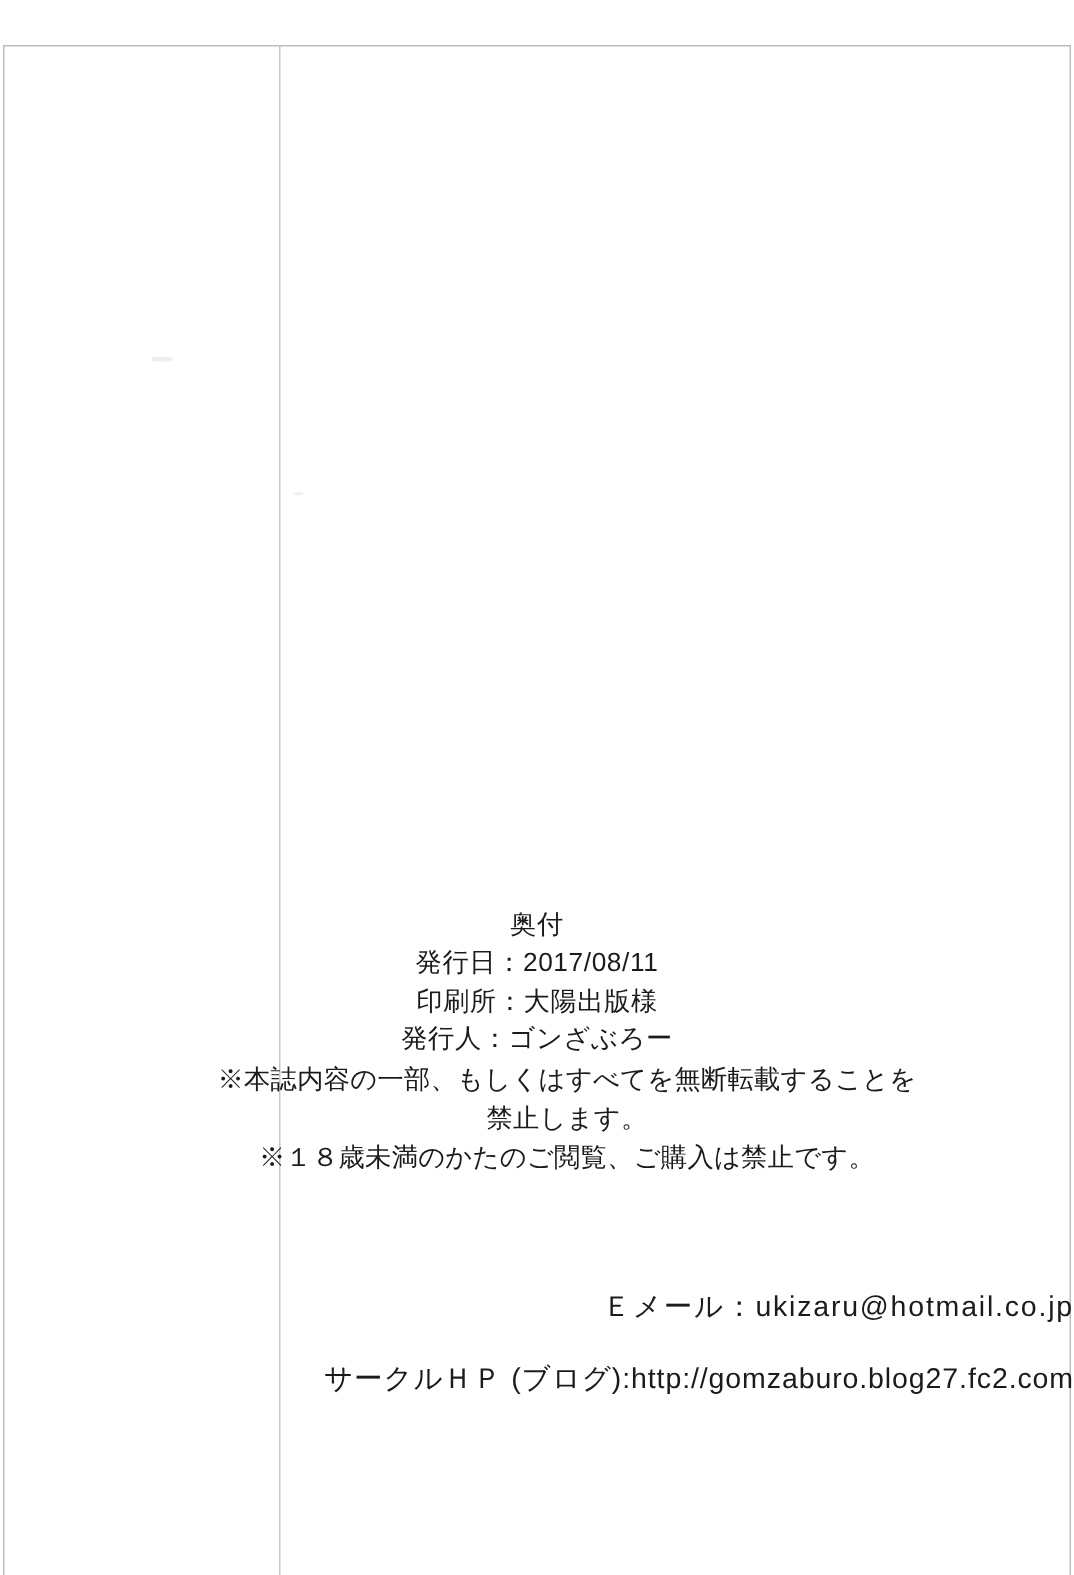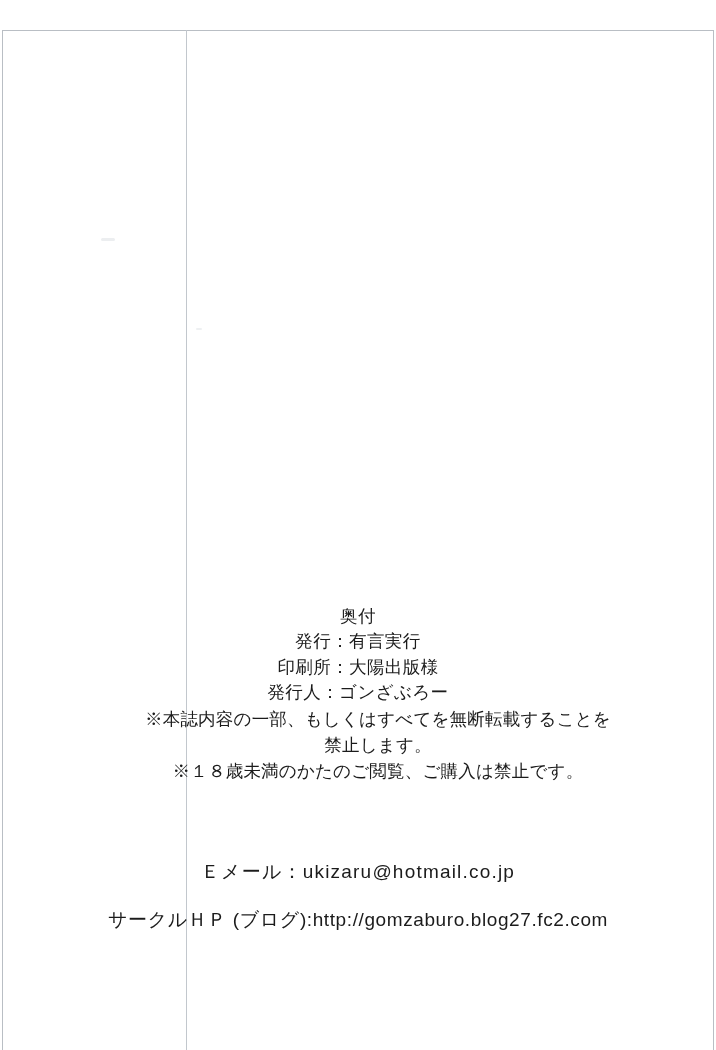--- a/index.html
+++ b/index.html
@@ -84,21 +84,21 @@
     font-size: 17.5px;
     line-height: 26px;
     letter-spacing: 0.2px;
     padding-left: 40px;
   }
   .contact {
     position: absolute;
     left: 0;
     right: 0;
     top: 830px;
-    text-align: center;
+    text-align: right;
     color: #1b1b1b;
   }
   .contact .email {
     font-size: 19px;
     line-height: 28px;
     letter-spacing: 1.2px;
   }
   .contact .hp {
     margin-top: 20px;
     font-size: 19px;
@@ -111,21 +111,21 @@
 
 <div class="page">
 
   <div class="page-border"></div>
   <div class="spine-line"></div>
   <div class="smudge-a"></div>
   <div class="smudge-b"></div>
 
   <div class="colophon">
     <div class="heading">奥付</div>
-    <div class="line">発行：有言実行</div>
+    <div class="line">発行日：2017/08/11</div>
     <div class="line">印刷所：大陽出版様</div>
     <div class="line">発行人：ゴンざぶろー</div>
     <div class="notice">※本誌内容の一部、もしくはすべてを無断転載することを</div>
     <div class="notice">禁止します。</div>
     <div class="notice">※１８歳未満のかたのご閲覧、ご購入は禁止です。</div>
   </div>
 
   <div class="contact">
     <div class="email">Ｅメール：ukizaru@hotmail.co.jp</div>
     <div class="hp">サークルＨＰ (ブログ):http://gomzaburo.blog27.fc2.com</div>

